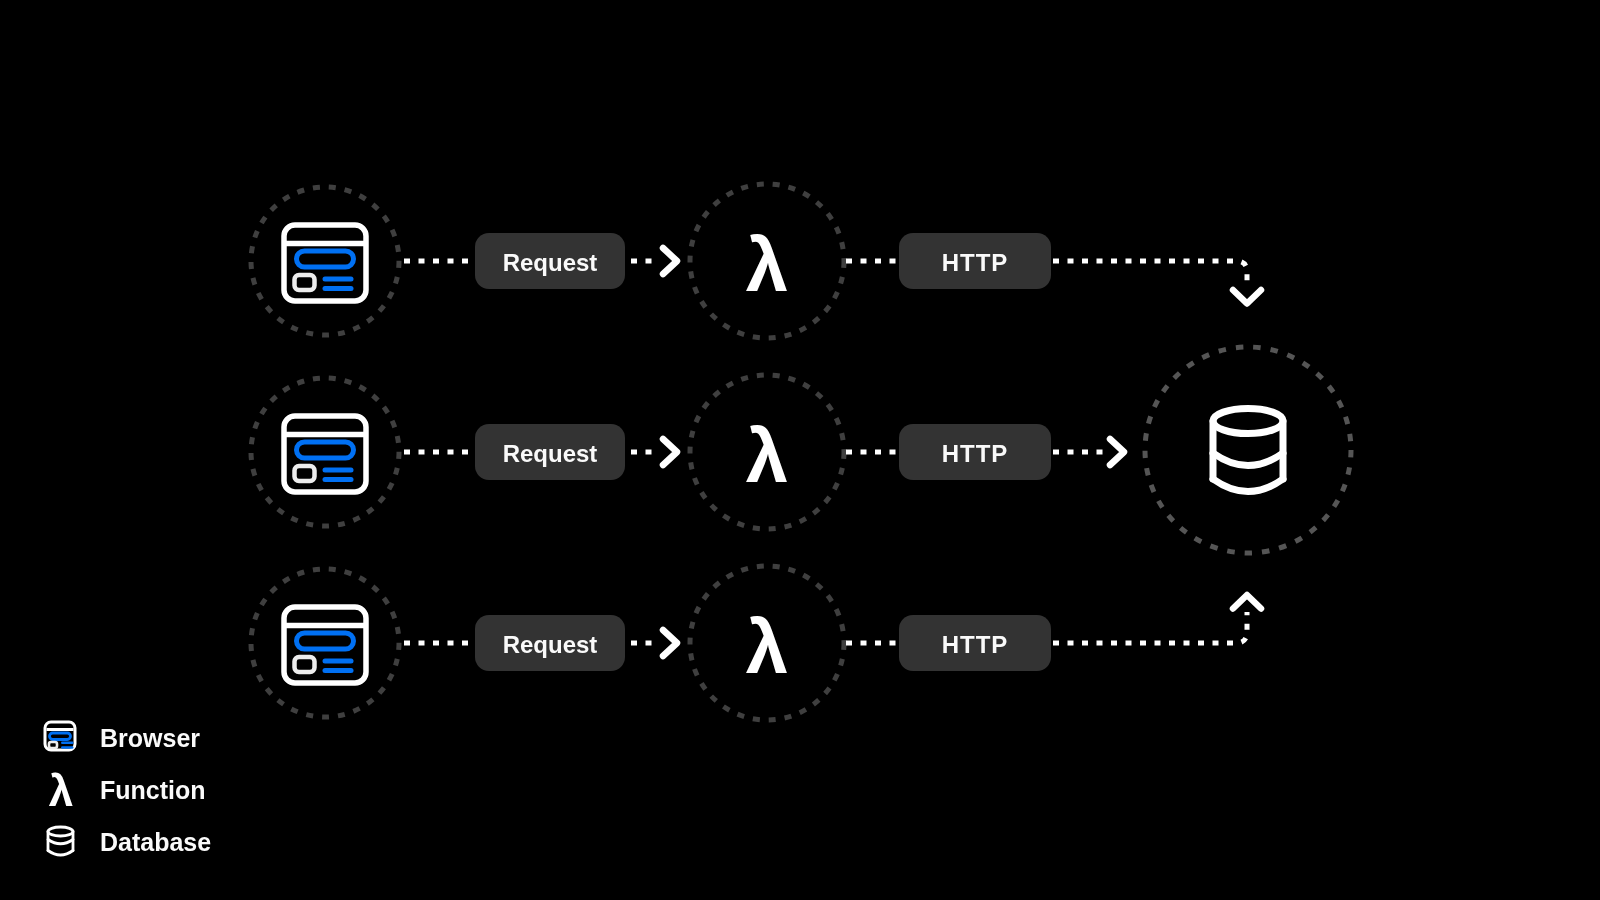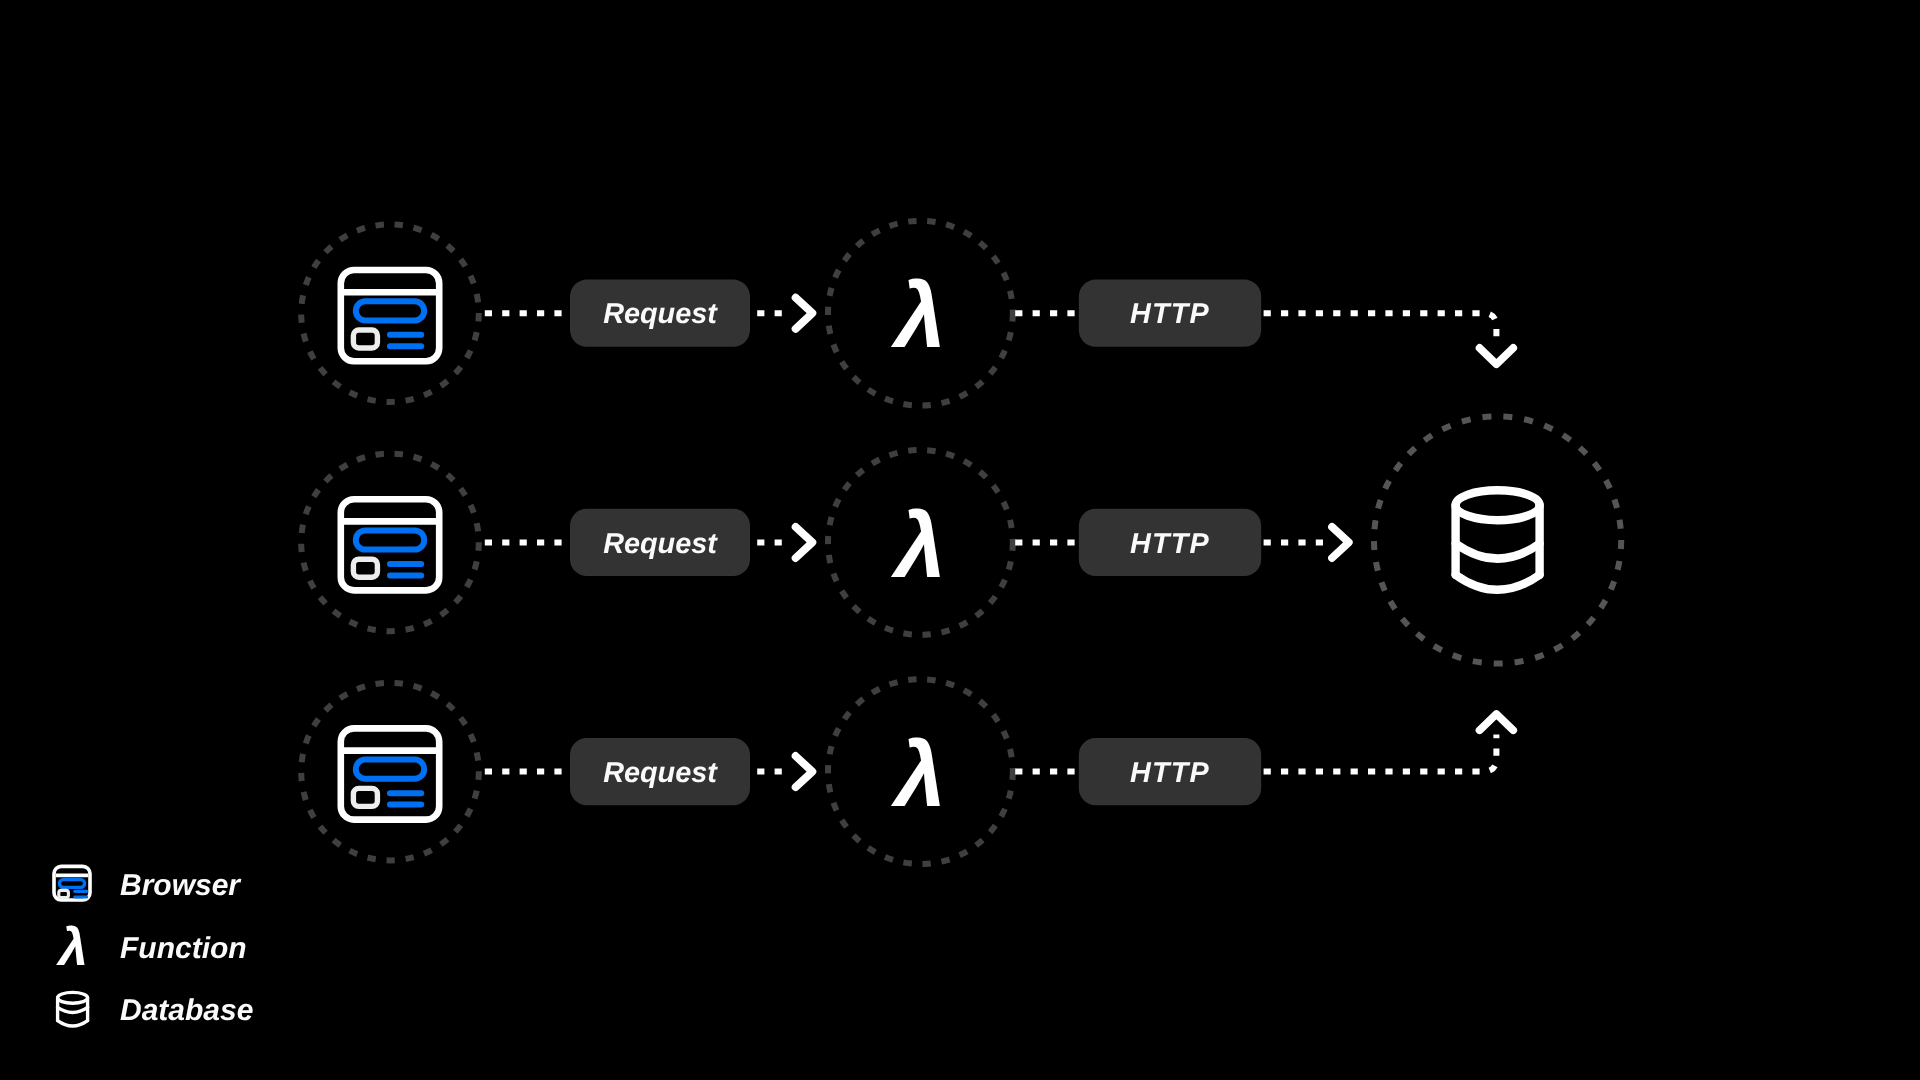--- a/index.html
+++ b/index.html
@@ -9,21 +9,20 @@
     width: 1600px;
     height: 900px;
     overflow: hidden;
     font-family: "Liberation Sans", sans-serif;
   }
   .stage {
     position: relative;
     width: 1600px;
     height: 900px;
     background: #000000;
-    font-style: italic;
   }
   svg { display: block; }
 
   .node-dash   { fill: none; stroke: #3f3f3f; stroke-width: 5; stroke-dasharray: 7 9; }
   .db-dash     { fill: none; stroke: #555555; stroke-width: 5; stroke-dasharray: 7.5 10; }
   .dotted      { fill: none; stroke: #ffffff; stroke-width: 5; stroke-dasharray: 6 8.5; stroke-linecap: butt; }
   .arrowhead   { fill: none; stroke: #ffffff; stroke-width: 6.5; stroke-linecap: round; stroke-linejoin: round; }
   .badge-rect  { fill: #333333; }
   .badge-text  { fill: #fafafa; font-size: 24px; font-weight: 700; text-anchor: middle; dominant-baseline: central; }
   .http-text   { letter-spacing: 1px; }

